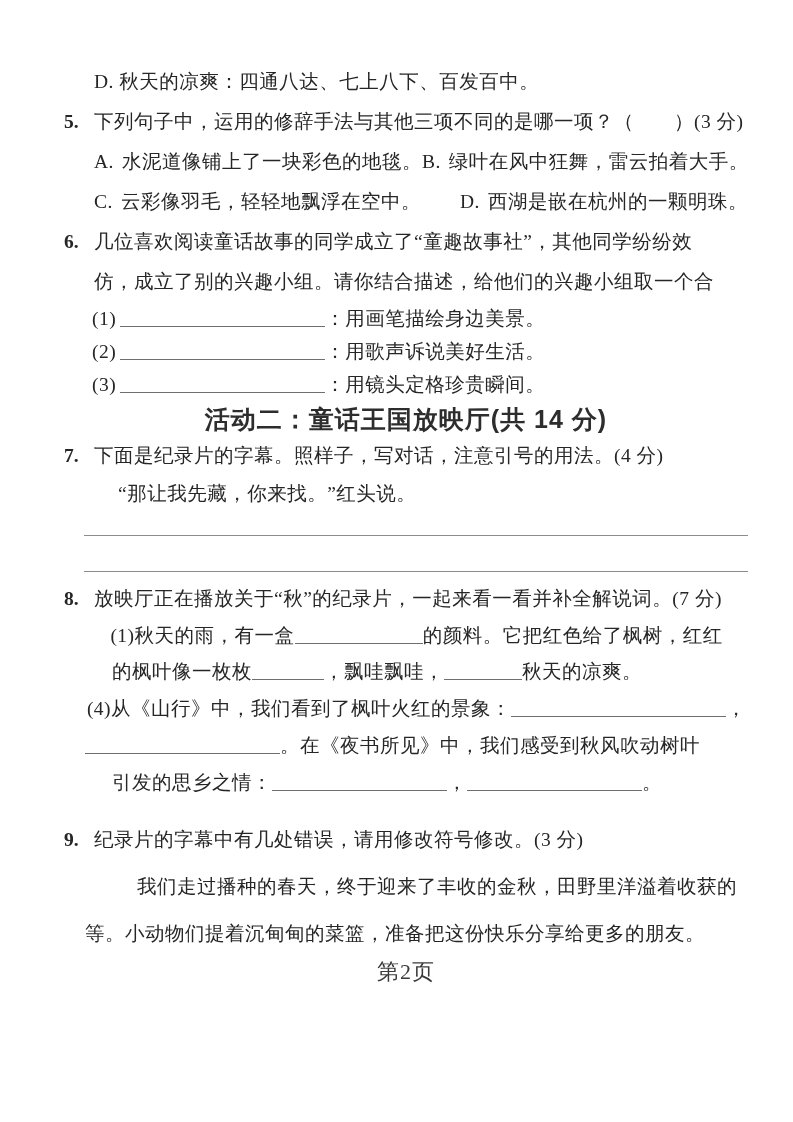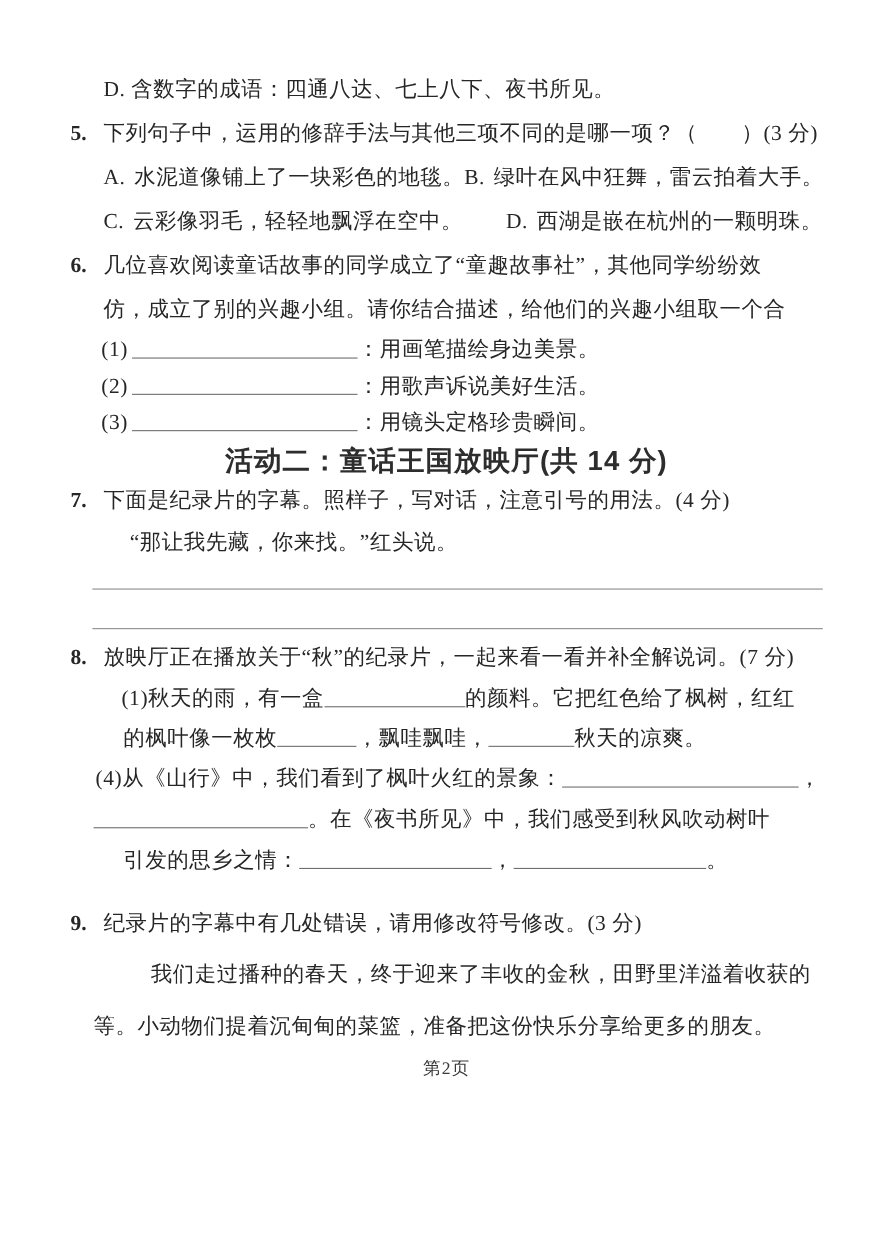--- a/index.html
+++ b/index.html
@@ -74,34 +74,34 @@
   .q8l4 { margin-left:21px; line-height:37px; }
   .q8l5 { margin-left:48px; line-height:37px; }
 
   .q9stem { margin-top:20px; line-height:38px; }
   .passage-first { margin-top:6px; margin-left:73px; line-height:44px; }
   .passage-cont  { margin-left:21px; line-height:50px; }
 
   .footer {
     margin-top:0px;
     text-align:center;
-    font-size:16px;
+    font-size:22px;
     line-height:26px;
     letter-spacing:1px;
     color:#3a3a3a;
   }
 </style>
 </head>
 <body>
 
 <div class="page">
 
   <div class="line cont">
     <span class="optlabel">D.</span>
-    <span>含数字的成语：四通八达、七上八下、夜书所见。</span>
+    <span>秋天的凉爽：四通八达、七上八下、百发百中。</span>
   </div>
 
   <div class="line qline">
     <span class="num">5.</span><span>下列句子中，运用的修辞手法与其他三项不同的是哪一项？（　　）(3 分)</span>
   </div>
   <div class="line optrow">
     <span class="opt"><span class="optlabel">A.</span><span>水泥道像铺上了一块彩色的地毯。</span></span>
     <span class="opt"><span class="optlabel">B.</span><span>绿叶在风中狂舞，雷云拍着大手。</span></span>
   </div>
   <div class="line optrow">

